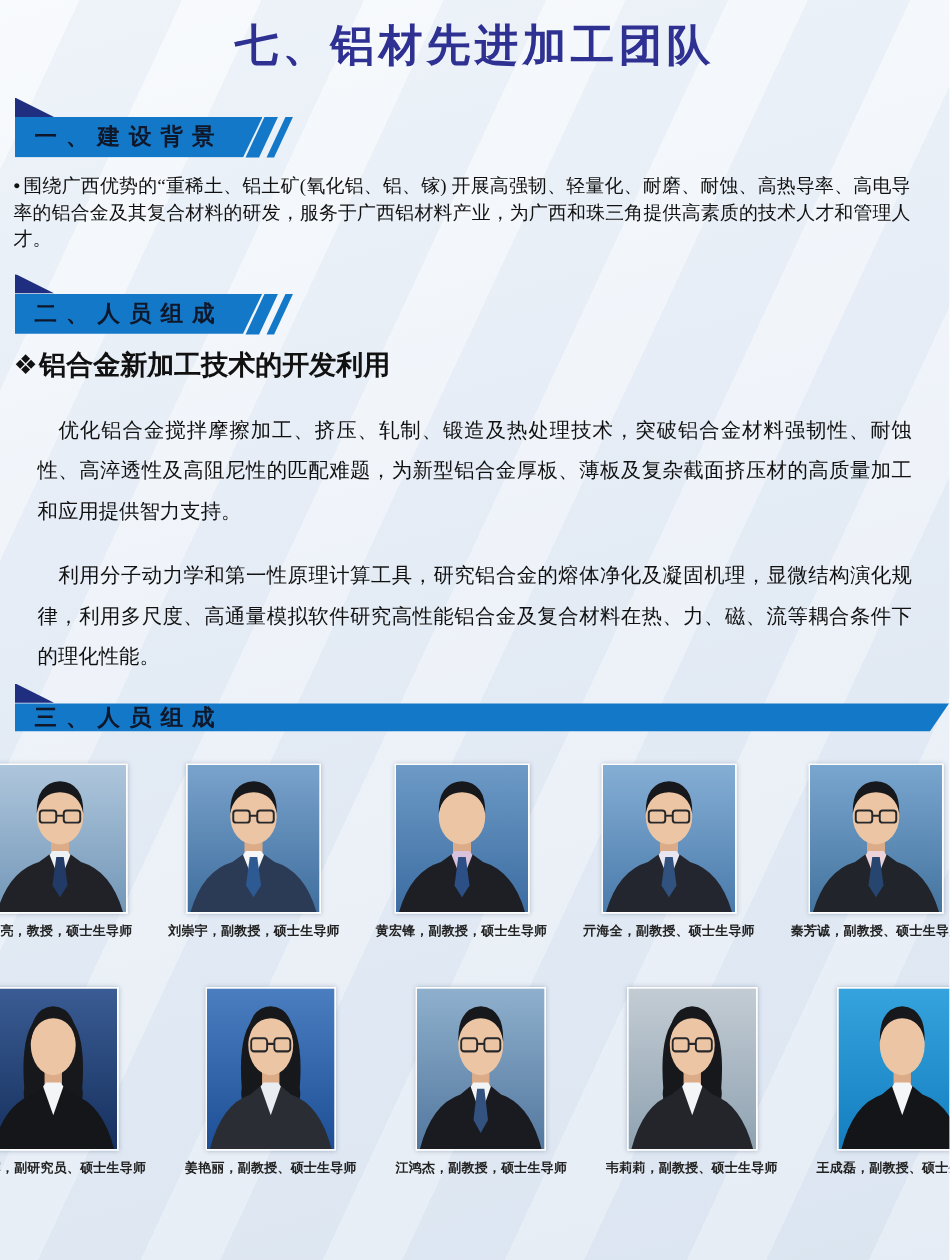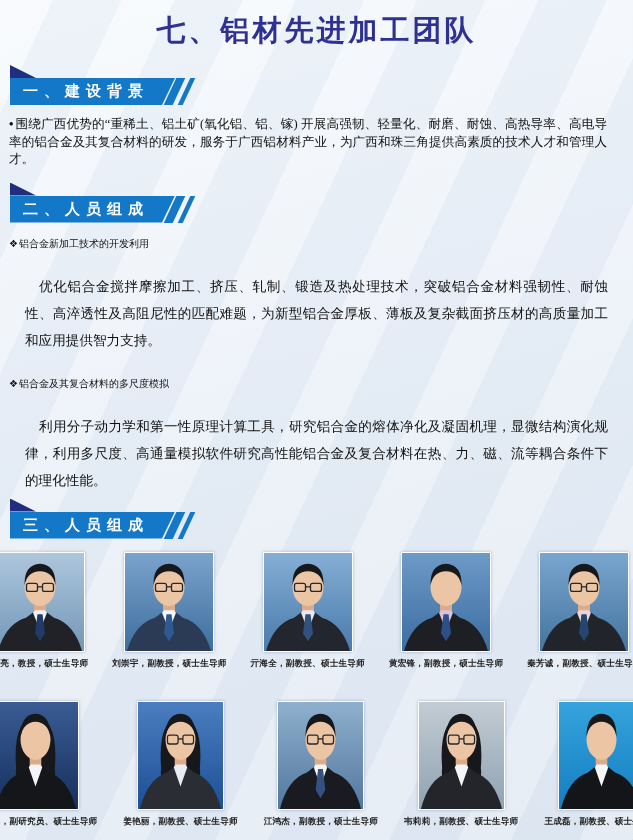--- a/index.html
+++ b/index.html
@@ -19,40 +19,40 @@
   }
   
   .banner{display:flex;align-items:stretch;height:27px;margin:27px 0 0 10px;position:relative;}
   .banner .corner{
     position:absolute;top:-13px;left:0;width:26px;height:13px;
     background:var(--corner-navy,#1f2e7f);
     clip-path:polygon(0 0,0 100%,100% 100%);
   }
   .banner .bar{
     background:var(--banner-blue,#1478c8);
-    color:#ffffff;display:flex;align-items:center;
+    color:#0f172a;display:flex;align-items:center;
     padding:0 26px 0 13px;
     font-family:"Liberation Sans","DejaVu Sans",sans-serif;
     font-weight:bold;font-size:15px;letter-spacing:6px;white-space:nowrap;
     clip-path:polygon(0 0,100% 0,calc(100% - 13px) 100%,0 100%);
   }
   .banner .stripe{background:var(--banner-blue,#1478c8);transform:skewX(-25deg);}
   .banner .stripe.s1{width:9px;margin-left:-5px;}
   .banner .stripe.s2{width:5px;margin-left:5px;}
   
   .bg-text{
     margin:11px 26px 0 9px;font-size:12.6px;line-height:17.5px;
     text-align:justify;
   }
   .bg-text .bullet{font-weight:bold;margin-right:2px;}
   
   .topics{margin:7px 9px 0 9px;}
   .topic-heading{
     font-family:"Liberation Sans","DejaVu Sans",sans-serif;
-    font-weight:normal;font-size:10px;line-height:27px;
+    font-weight:bold;font-size:18px;line-height:27px;
   }
   .topic-heading .marker{margin-right:1px;}
   .topic-body{
     margin:16px;font-size:13.6px;line-height:27px;text-align:justify;
     text-indent:14px;
   }
   
   .people-row{display:flex;justify-content:center;gap:24px;margin-top:13px;}
   .people-row.row2{gap:26px;margin-top:31px;}
   .person{margin:0;display:flex;flex-direction:column;align-items:center;}
@@ -95,28 +95,27 @@
       </div>
       <div class="stripe s1"></div>
       <div class="stripe s2"></div>
     </div>
     <div class="topics" id="topics">
         <div class="topic">
     <div class="topic-heading"><span class="marker">❖</span><span class="h-text">铝合金新加工技术的开发利用</span></div>
     <p class="topic-body">优化铝合金搅拌摩擦加工、挤压、轧制、锻造及热处理技术，突破铝合金材料强韧性、耐蚀性、高淬透性及高阻尼性的匹配难题，为新型铝合金厚板、薄板及复杂截面挤压材的高质量加工和应用提供智力支持。</p>
   </div>
         <div class="topic">
-    <div class="topic-heading"><span class="marker">❖</span><span class="h-text">铝合金及其复合材料的多尺度模拟</span></div>
     <p class="topic-body">利用分子动力学和第一性原理计算工具，研究铝合金的熔体净化及凝固机理，显微结构演化规律，利用多尺度、高通量模拟软件研究高性能铝合金及复合材料在热、力、磁、流等耦合条件下的理化性能。</p>
   </div>
       </div>
   </section>
 
   <section>
-    <div class="banner" style="margin-top:18px;">
+    <div class="banner" style="margin-top:18px;flex-direction:column;">
       <div class="corner"></div>
       <div class="bar">
         <span>三、人员组成</span>
       </div>
       <div class="stripe s1"></div>
       <div class="stripe s2"></div>
     </div>
     <div class="people-row row1" id="row1">
         <figure class="person">
     <div class="photo" style="background: linear-gradient(rgb(174, 198, 220), rgb(115, 151, 184));">
@@ -148,39 +147,20 @@
         <path class="shirt" d="M37,61 L44,79 L51,61 L49,58.5 L39,58.5 Z" fill="#f5f6f8"></path>
         <polygon class="tie" points="41.5,62.5 46.5,62.5 49,82 44,90 39,82" fill="#2e5a94"></polygon>
         <g class="glasses" fill="none" stroke="#26272b" stroke-width="1.3">
           <rect x="30.5" y="31" width="11" height="8.2" rx="2"></rect>
           <rect x="46.5" y="31" width="11" height="8.2" rx="2"></rect>
           <line x1="41.5" y1="34.5" x2="46.5" y2="34.5"></line>
         </g>
       </svg>
     </div>
     <figcaption class="caption">刘崇宇，副教授，硕士生导师</figcaption>
-  </figure>
-        <figure class="person">
-    <div class="photo" style="background: linear-gradient(rgb(133, 174, 212), rgb(74, 123, 172));">
-      <svg viewBox="0 0 88 100" preserveAspectRatio="none">
-        <path class="hair-long" d="M24,62 Q20,16 44,13 Q68,16 64,62 Q66,72 58,76 L30,76 Q22,72 24,62 Z" fill="#17181c" style="display: none;"></path>
-        <rect class="neck" x="38" y="48" width="12" height="16" rx="3" fill="#dcab88"></rect>
-        <ellipse class="head" cx="44" cy="35" rx="15.5" ry="19" fill="#ecc6a4"></ellipse>
-        <path class="hair-short" d="M28.5,33 Q28,12 44,11 Q60,12 59.5,33 Q57,19 44,18.5 Q31,19 28.5,33 Z" fill="#17181c"></path>
-        <path class="suit" d="M2,100 Q10,72 30,66 L38,60 L50,60 L58,66 Q78,72 86,100 Z" fill="#23262e"></path>
-        <path class="shirt" d="M37,61 L44,79 L51,61 L49,58.5 L39,58.5 Z" fill="#e8e6f0"></path>
-        <polygon class="tie" points="41.5,62.5 46.5,62.5 49,82 44,90 39,82" fill="#31517e"></polygon>
-        <g class="glasses" fill="none" stroke="#26272b" stroke-width="1.3">
-          <rect x="30.5" y="31" width="11" height="8.2" rx="2"></rect>
-          <rect x="46.5" y="31" width="11" height="8.2" rx="2"></rect>
-          <line x1="41.5" y1="34.5" x2="46.5" y2="34.5"></line>
-        </g>
-      </svg>
-    </div>
-    <figcaption class="caption">亓海全，副教授、硕士生导师</figcaption>
   </figure>
         <figure class="person">
     <div class="photo" style="background: linear-gradient(rgb(109, 154, 198), rgb(60, 109, 162));">
       <svg viewBox="0 0 88 100" preserveAspectRatio="none">
         <path class="hair-long" d="M24,62 Q20,16 44,13 Q68,16 64,62 Q66,72 58,76 L30,76 Q22,72 24,62 Z" fill="#17181c" style="display: none;"></path>
         <rect class="neck" x="38" y="48" width="12" height="16" rx="3" fill="#dcab88"></rect>
         <ellipse class="head" cx="44" cy="35" rx="15.5" ry="19" fill="#ecc6a4"></ellipse>
         <path class="hair-short" d="M28.5,33 Q28,12 44,11 Q60,12 59.5,33 Q57,19 44,18.5 Q31,19 28.5,33 Z" fill="#17181c"></path>
         <path class="suit" d="M2,100 Q10,72 30,66 L38,60 L50,60 L58,66 Q78,72 86,100 Z" fill="#1d1f24"></path>
         <path class="shirt" d="M37,61 L44,79 L51,61 L49,58.5 L39,58.5 Z" fill="#d9c2dc"></path>
@@ -188,20 +168,39 @@
         <g class="glasses" fill="none" stroke="#26272b" stroke-width="1.3" style="display: none;">
           <rect x="30.5" y="31" width="11" height="8.2" rx="2"></rect>
           <rect x="46.5" y="31" width="11" height="8.2" rx="2"></rect>
           <line x1="41.5" y1="34.5" x2="46.5" y2="34.5"></line>
         </g>
       </svg>
     </div>
     <figcaption class="caption">黄宏锋，副教授，硕士生导师</figcaption>
   </figure>
         <figure class="person">
+    <div class="photo" style="background: linear-gradient(rgb(133, 174, 212), rgb(74, 123, 172));">
+      <svg viewBox="0 0 88 100" preserveAspectRatio="none">
+        <path class="hair-long" d="M24,62 Q20,16 44,13 Q68,16 64,62 Q66,72 58,76 L30,76 Q22,72 24,62 Z" fill="#17181c" style="display: none;"></path>
+        <rect class="neck" x="38" y="48" width="12" height="16" rx="3" fill="#dcab88"></rect>
+        <ellipse class="head" cx="44" cy="35" rx="15.5" ry="19" fill="#ecc6a4"></ellipse>
+        <path class="hair-short" d="M28.5,33 Q28,12 44,11 Q60,12 59.5,33 Q57,19 44,18.5 Q31,19 28.5,33 Z" fill="#17181c"></path>
+        <path class="suit" d="M2,100 Q10,72 30,66 L38,60 L50,60 L58,66 Q78,72 86,100 Z" fill="#23262e"></path>
+        <path class="shirt" d="M37,61 L44,79 L51,61 L49,58.5 L39,58.5 Z" fill="#e8e6f0"></path>
+        <polygon class="tie" points="41.5,62.5 46.5,62.5 49,82 44,90 39,82" fill="#31517e"></polygon>
+        <g class="glasses" fill="none" stroke="#26272b" stroke-width="1.3">
+          <rect x="30.5" y="31" width="11" height="8.2" rx="2"></rect>
+          <rect x="46.5" y="31" width="11" height="8.2" rx="2"></rect>
+          <line x1="41.5" y1="34.5" x2="46.5" y2="34.5"></line>
+        </g>
+      </svg>
+    </div>
+    <figcaption class="caption">亓海全，副教授、硕士生导师</figcaption>
+  </figure>
+        <figure class="person">
     <div class="photo" style="background: linear-gradient(rgb(121, 166, 207), rgb(68, 116, 159));">
       <svg viewBox="0 0 88 100" preserveAspectRatio="none">
         <path class="hair-long" d="M24,62 Q20,16 44,13 Q68,16 64,62 Q66,72 58,76 L30,76 Q22,72 24,62 Z" fill="#17181c" style="display: none;"></path>
         <rect class="neck" x="38" y="48" width="12" height="16" rx="3" fill="#dcab88"></rect>
         <ellipse class="head" cx="44" cy="35" rx="15.5" ry="19" fill="#ecc6a4"></ellipse>
         <path class="hair-short" d="M28.5,33 Q28,12 44,11 Q60,12 59.5,33 Q57,19 44,18.5 Q31,19 28.5,33 Z" fill="#17181c"></path>
         <path class="suit" d="M2,100 Q10,72 30,66 L38,60 L50,60 L58,66 Q78,72 86,100 Z" fill="#22242b"></path>
         <path class="shirt" d="M37,61 L44,79 L51,61 L49,58.5 L39,58.5 Z" fill="#ecd3da"></path>
         <polygon class="tie" points="41.5,62.5 46.5,62.5 49,82 44,90 39,82" fill="#27466f"></polygon>
         <g class="glasses" fill="none" stroke="#26272b" stroke-width="1.3">

